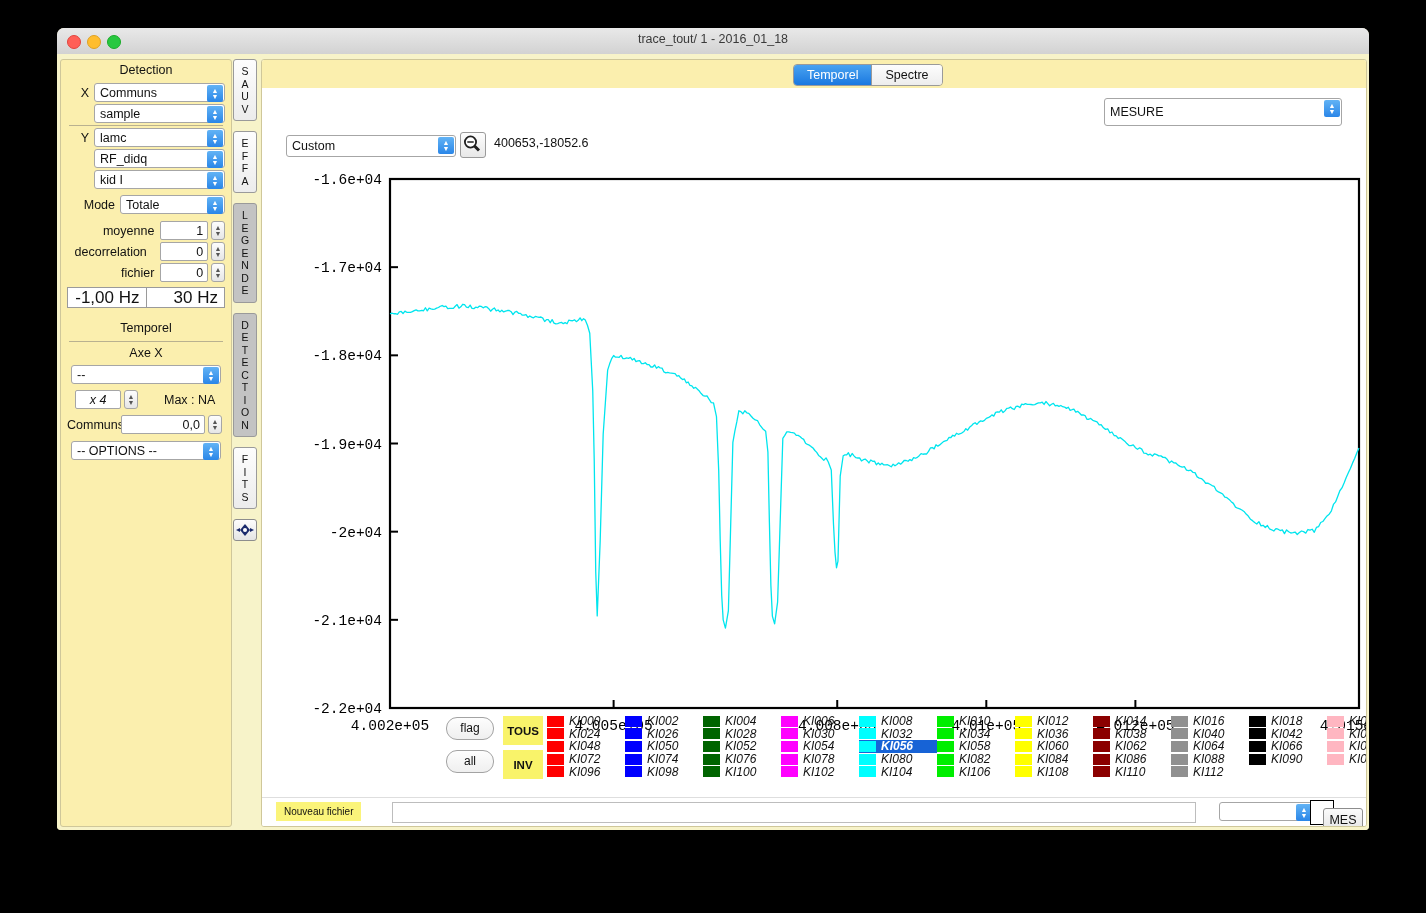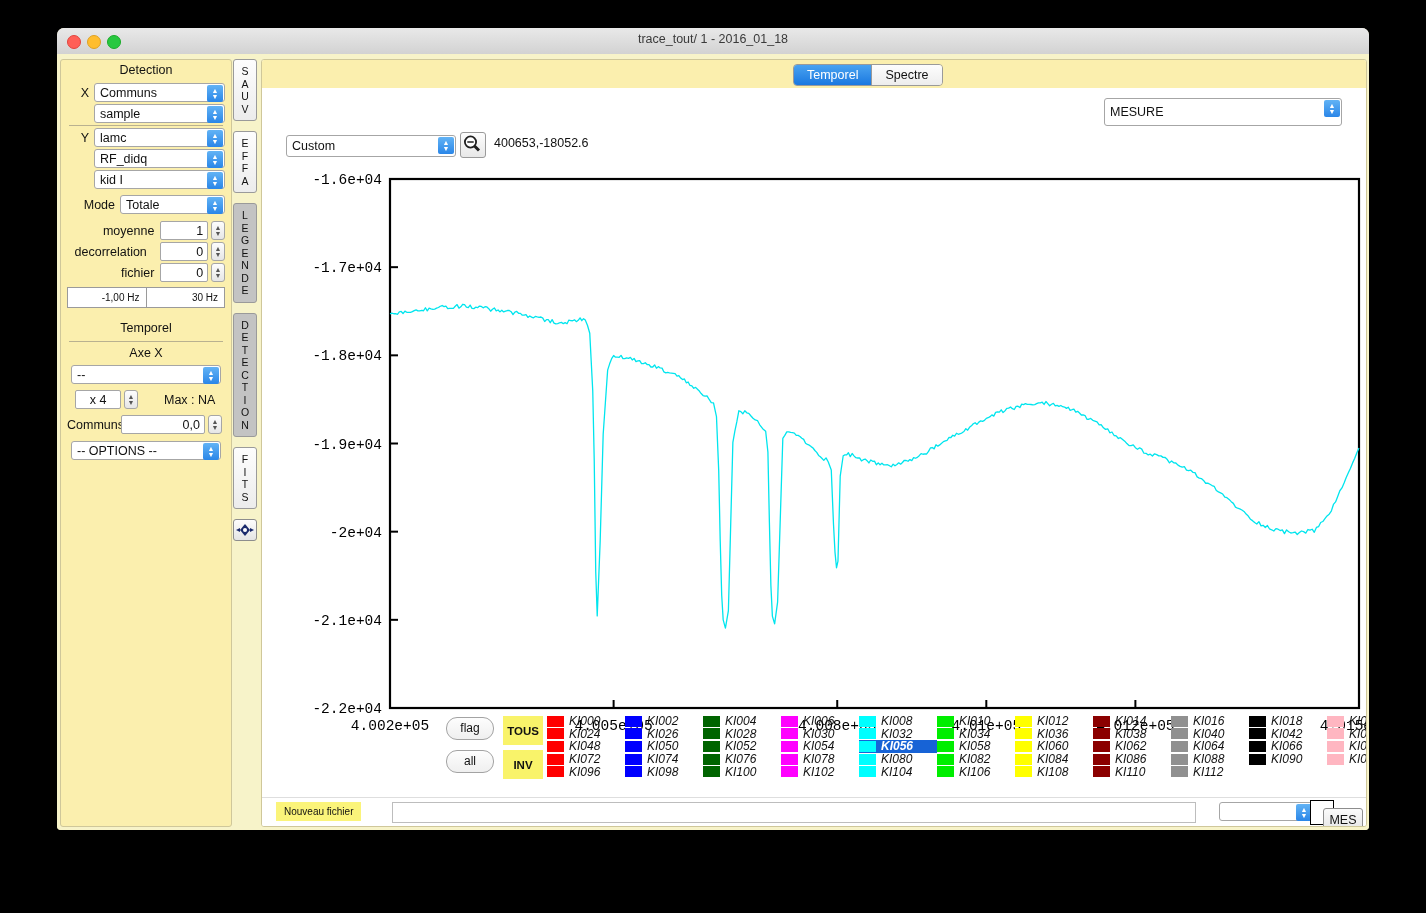--- a/index.html
+++ b/index.html
@@ -36,21 +36,21 @@
     background:linear-gradient(#62b3f5,#2a86e8);border-radius:2px;
     display:flex;flex-direction:column;align-items:center;justify-content:center;
     color:#fff;font-size:7px;line-height:6px;}
   .stepper{width:14px;height:19px;border:1px solid #a6a6a6;border-radius:3px;
     background:linear-gradient(#fdfdfd,#e6e6e6);display:flex;flex-direction:column;
     align-items:center;justify-content:center;color:#555;font-size:7px;line-height:6px;
     margin-left:3px;box-sizing:border-box;}
   .numbox{width:48px;height:19px;background:#fff;border:1px solid #a6a6a6;border-radius:2px;
     font-size:12.5px;text-align:right;padding-right:4px;box-sizing:border-box;
     line-height:18px;color:#111;}
-  .hzbox{height:21px;background:#fff;border:1px solid #9a9a9a;font-size:10px;
+  .hzbox{height:21px;background:#fff;border:1px solid #9a9a9a;font-size:17px;
     text-align:right;padding-right:6px;box-sizing:border-box;line-height:20px;color:#111;}
 
   
   #vtabs{position:absolute;left:174px;top:5px;width:28px;height:766px;}
   .vtab{width:22px;margin:0 auto 10px;border:1px solid #9a9a9a;border-radius:3px;
     background:linear-gradient(#fdfdfd,#ececec);text-align:center;
     font-size:10.5px;line-height:12.5px;color:#111;padding:5px 0;
     letter-spacing:0;}
   .vtab.active{background:#c3c3c3;}
   .vtab span{display:block;}
@@ -198,21 +198,21 @@
       <div class="sec-title" style="padding:2px 0 3px;">Axe X</div>
 
       <div class="row">
         <div class="combo" style="margin:0 4px;">
           <span>--</span>
           <span class="arrows">▲<br>▼</span>
         </div>
       </div>
 
       <div class="row" style="margin-top:6px;">
-        <div class="numbox" style="width:46px;text-align:center;padding-right:0;margin-left:8px;">x 4</div>
+        <div class="numbox" style="width:46px;text-align:center;padding-right:0;margin-left:8px;font-style:italic;">x 4</div>
         <div class="stepper">▲<br>▼</div>
         <span class="lbl" style="margin-left:26px;">Max : NA</span>
       </div>
 
       <div class="row" style="margin-top:6px;">
         <span class="lbl" style="width:48px;text-align:right;margin-right:6px;">Communs</span>
         <div class="numbox" style="width:84px;">0,0</div>
         <div class="stepper">▲<br>▼</div>
       </div>
 

